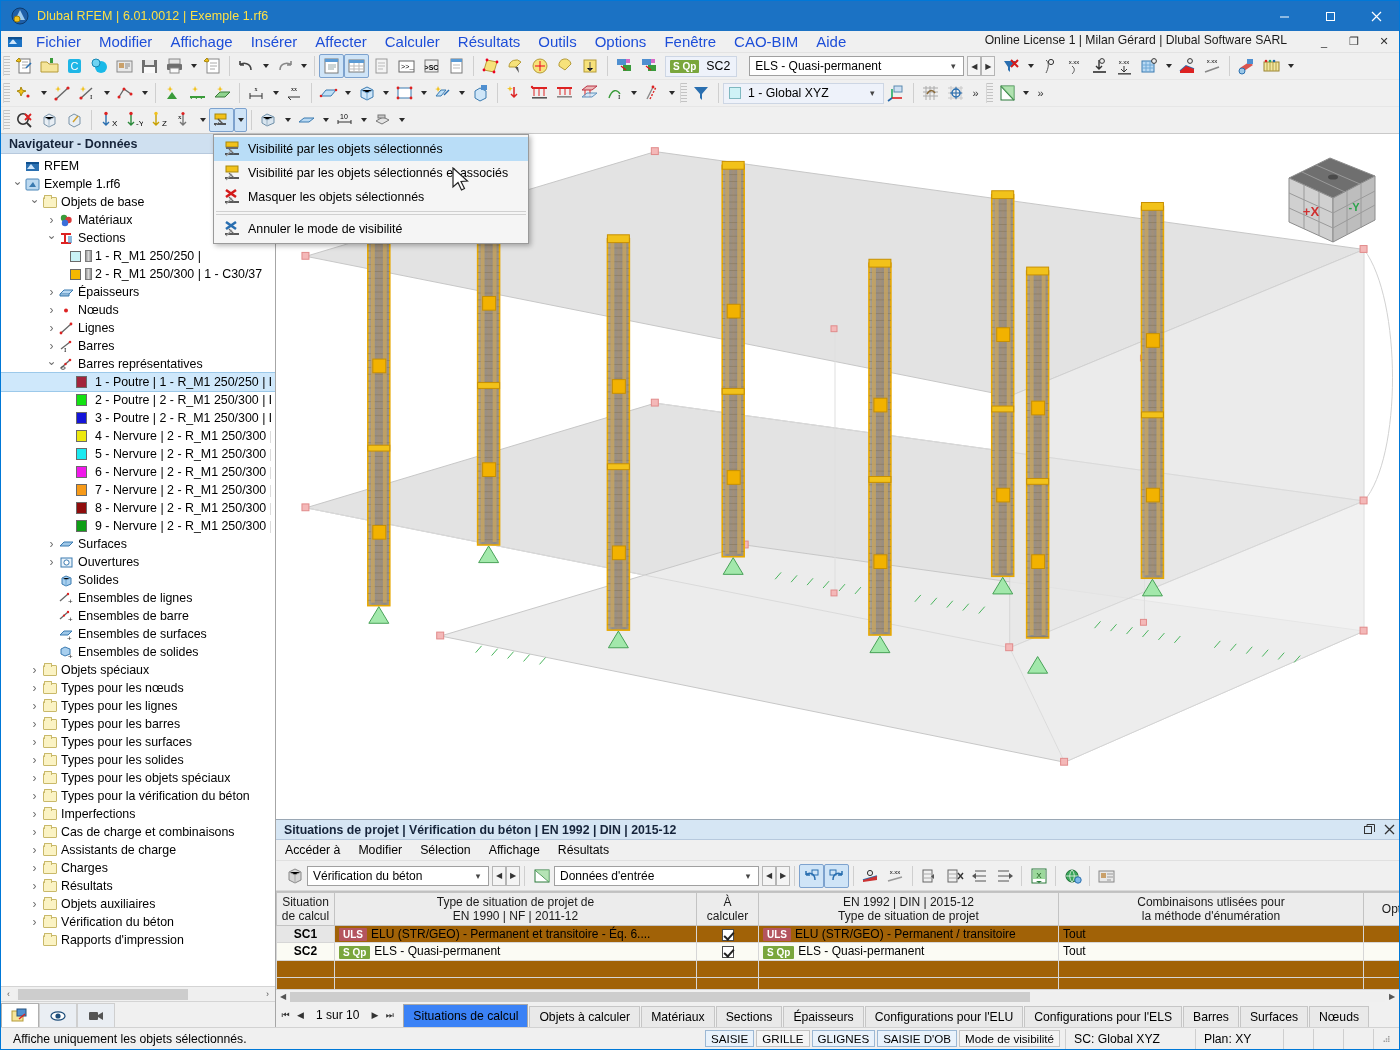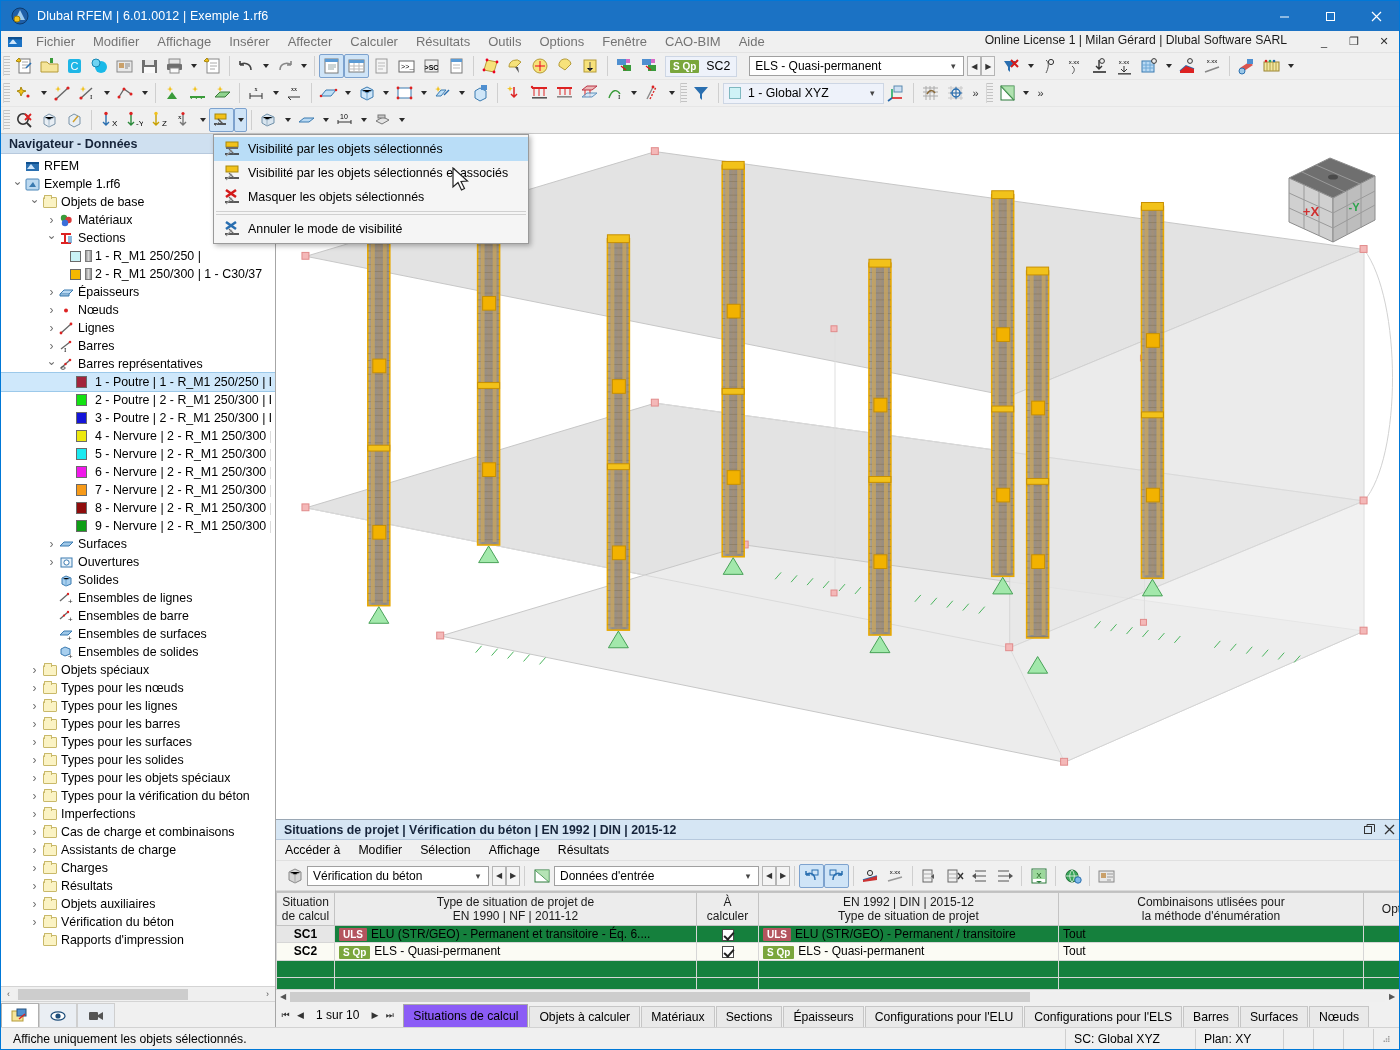--- a/index.html
+++ b/index.html
@@ -6,30 +6,30 @@
   html, body { margin:0; padding:0; }
   body {
     width:1400px; height:1050px; overflow:hidden;
     font-family:"Liberation Sans", sans-serif;
     font-size:12px; color:#000; background:#f0f0f0;
     -webkit-font-smoothing:antialiased;
   }
   .app { position:relative; width:1400px; height:1050px; display:flex; flex-direction:column; background:#f0f0f0; border:1px solid #0078d7;}
 
   
-  .titlebar { height:30px; background:#1b72c4; color:#ffffff; display:flex; align-items:center; flex:0 0 30px;justify-content:space-between; }
+  .titlebar { height:30px; background:#1b72c4; color:#fde047; display:flex; align-items:center; flex:0 0 30px;justify-content:space-between; }
   .titlebar .tb-icon { width:26px; height:20px; display:flex; align-items:center; justify-content:center; margin-left:6px;}
   .titlebar .tb-title { font-size:12.5px; margin-left:4px; letter-spacing:.1px;}
   .titlebar .tb-spacer { flex:1; }
   .win-btn { width:46px; height:30px; display:flex; align-items:center; justify-content:center; color:#fff; font-size:13px;}
 
   
   .menubar { height:22px; background:#f0f0f0; display:flex; align-items:center; flex:0 0 22px; border-bottom:1px solid #e3e3e3; position:relative;}
   .menubar .app-glyph{ width:24px; height:18px; display:flex;align-items:center;justify-content:center;margin-left:2px;}
-  .menubar .mi { padding:2px 9px; font-size:13px; color:#737373; line-height:18px;}
+  .menubar .mi { padding:2px 9px; font-size:15px; color:#1d4ed8; line-height:18px;}
   .menubar .license { position:absolute; right:112px; top:2px; font-size:12.2px; color:#1a1a1a;}
   .menubar .mwin { position:absolute; right:0; top:0; display:flex;}
   .menubar .mwin span{ width:30px; height:21px; display:flex;align-items:center;justify-content:center;font-size:11px;color:#333;}
 
   
   .toolbar { display:flex; align-items:center; background:#f0f0f0; height:27px; flex:0 0 27px; border-bottom:1px solid #e6e6e6;}
   .tb-grip { width:7px; height:20px; margin:0 2px; background:
      repeating-linear-gradient(to bottom,#b9b9b9 0 1px,transparent 1px 3px);
      border-left:1px solid #cfcfcf; opacity:.8;}
   .tb-sep { width:1px; height:20px; background:#cfcfcf; margin:0 4px; }
@@ -77,42 +77,42 @@
   
   .dock{ height:208px; flex:0 0 208px; background:#f0f0f0; border-top:1px solid #9aa7b4; display:flex; flex-direction:column;}
   .dock-title{ height:20px; background:#d6e6f4; display:flex; align-items:center; padding-left:8px; font-weight:bold; font-size:12.3px; color:#16243a; border-bottom:1px solid #b7c9dd;}
   .dock-title .sp{flex:1;}
   .dock-title .tbtn2{ width:20px;height:18px;display:flex;align-items:center;justify-content:center;font-size:11px;color:#333;}
   .dock-menu{ height:21px; display:flex; align-items:center; background:#f0f0f0; border-bottom:1px solid #e0e0e0;}
   .dock-menu .mi{ padding:1px 9px; font-size:12.3px;}
   .dock-tools{ height:30px; display:flex; align-items:center; background:#f0f0f0; border-bottom:1px solid #d9d9d9;}
 
   
-  .tablewrap{ flex:1; background:#15803d; overflow:hidden; border-top:1px solid #c0c0c0;}
+  .tablewrap{ flex:1; background:#a16207; overflow:hidden; border-top:1px solid #c0c0c0;}
   table.grid{ border-collapse:collapse; width:100%; font-size:12px; table-layout:fixed;}
   table.grid th{ background:#ececec; border:1px solid #c3c3c3; font-weight:normal; padding:2px 3px; text-align:center; line-height:14px; vertical-align:middle; color:#1a1a1a;}
   table.grid td{ border:1px solid #d6d6d6; padding:1px 4px; height:17px; white-space:nowrap; overflow:hidden;}
   td.rowhdr{ background:#e6e6e6; text-align:center; border:1px solid #c3c3c3;font-weight:bold;}
   tr.alt td{ background:#fbfbf4;}
   .tag{ display:inline-block; color:#fff; font-size:10px; padding:0 4px; line-height:13px; border-radius:1px; font-weight:bold; margin-right:4px; vertical-align:middle;}
   .tag.uls{ background:#b4555f;}
   .tag.sqp{ background:#7aa63c;}
   .cb{ width:12px;height:12px;border:1px solid #4a4a4a;background:#fff;display:inline-block;position:relative;vertical-align:middle;}
   .cb.on::after{ content:"";position:absolute;left:3px;top:0px;width:4px;height:8px;border:solid #222;border-width:0 2px 2px 0;transform:rotate(42deg);}
   .grid-hscroll{ height:14px; background:#f0f0f0; display:flex;align-items:center; border-top:1px solid #d4d4d4;}
   .grid-hscroll .arr{width:14px;text-align:center;font-size:8px;color:#555;}
   .grid-hscroll .track{flex:1;height:10px;background:#efefef;position:relative;}
   .grid-hscroll .thumb{position:absolute;left:0;top:0;width:740px;height:10px;background:#cdcdcd;}
 
   
   .tabstrip{ height:24px; display:flex; align-items:center; background:#f0f0f0; padding-left:2px;}
   .pager{ display:flex;align-items:center; font-size:12px; padding-right:6px;}
   .pager .pb{width:15px;text-align:center;color:#333;font-size:9px;}
   .tabi{ height:21px; display:flex;align-items:center; padding:0 9px; border:1px solid #c6c6c6; border-bottom:none; background:#e9e9e9; margin-right:1px; font-size:12.2px;}
-  .tabi.on{ background:#8b5cf6; height:23px; border-color:#a8a8a8; font-weight:normal;}
+  .tabi.on{ background:#3b82f6; height:23px; border-color:#a8a8a8; font-weight:normal;}
 
   
   .statusbar{ height:22px; flex:0 0 22px; background:#f0f0f0; display:flex; align-items:center; border-top:1px solid #d2d2d2; font-size:12.2px;}
   .sb-msg{ padding-left:12px; flex:1;}
   .sb-cell{ border-left:1px solid #cfcfcf; height:20px; display:flex; align-items:center; padding:0 8px; }
   .sb-btn{ height:17px; display:flex;align-items:center; padding:0 5px; border:1px solid #c4c4c4; background:#f4f4f4; margin:0 1px; font-size:11.6px;}
   .sb-btn.on{ background:#e9f2fb; border-color:#9cb8d4;}
 
   
   .ddmenu{ position:absolute; left:212px; top:133px; width:316px; background:#f5f5f5; border:1px solid #9a9a9a; box-shadow:2px 2px 5px rgba(0,0,0,.28); z-index:60; padding:2px 0;}
@@ -1623,20 +1623,27 @@
               <span class="tabi">Surfaces</span>
               <span class="tabi">Nœuds</span>
             </span>
         </div>
       </div>
     </div>
   </div>
 
   <div class="statusbar">
     <span class="sb-msg">Affiche uniquement les objets sélectionnés.</span>
+    <span style="display:flex;align-items:center;padding-right:4px;" id="sb-buttons">
+        <span class="sb-btn on">SAISIE</span>
+        <span class="sb-btn">GRILLE</span>
+        <span class="sb-btn on">GLIGNES</span>
+        <span class="sb-btn on">SAISIE D'OB</span>
+        <span class="sb-btn">Mode de visibilité</span>
+      </span>
     <span class="sb-cell" style="width:130px;">SC: Global XYZ</span>
     <span class="sb-cell" style="width:88px;">Plan: XY</span>
     <span class="sb-cell" style="width:30px;"></span>
     <span class="sb-cell" style="width:30px;"></span>
     <span class="sb-cell" style="width:30px;"></span>
     <span class="sb-cell" style="width:26px;border-right:none;">
       <svg width="12" height="12" viewBox="0 0 12 12">
           <g fill="#a0a0a0">
             <rect x="8" y="8" width="2" height="2"></rect>
             <rect x="5" y="8" width="2" height="2"></rect>

